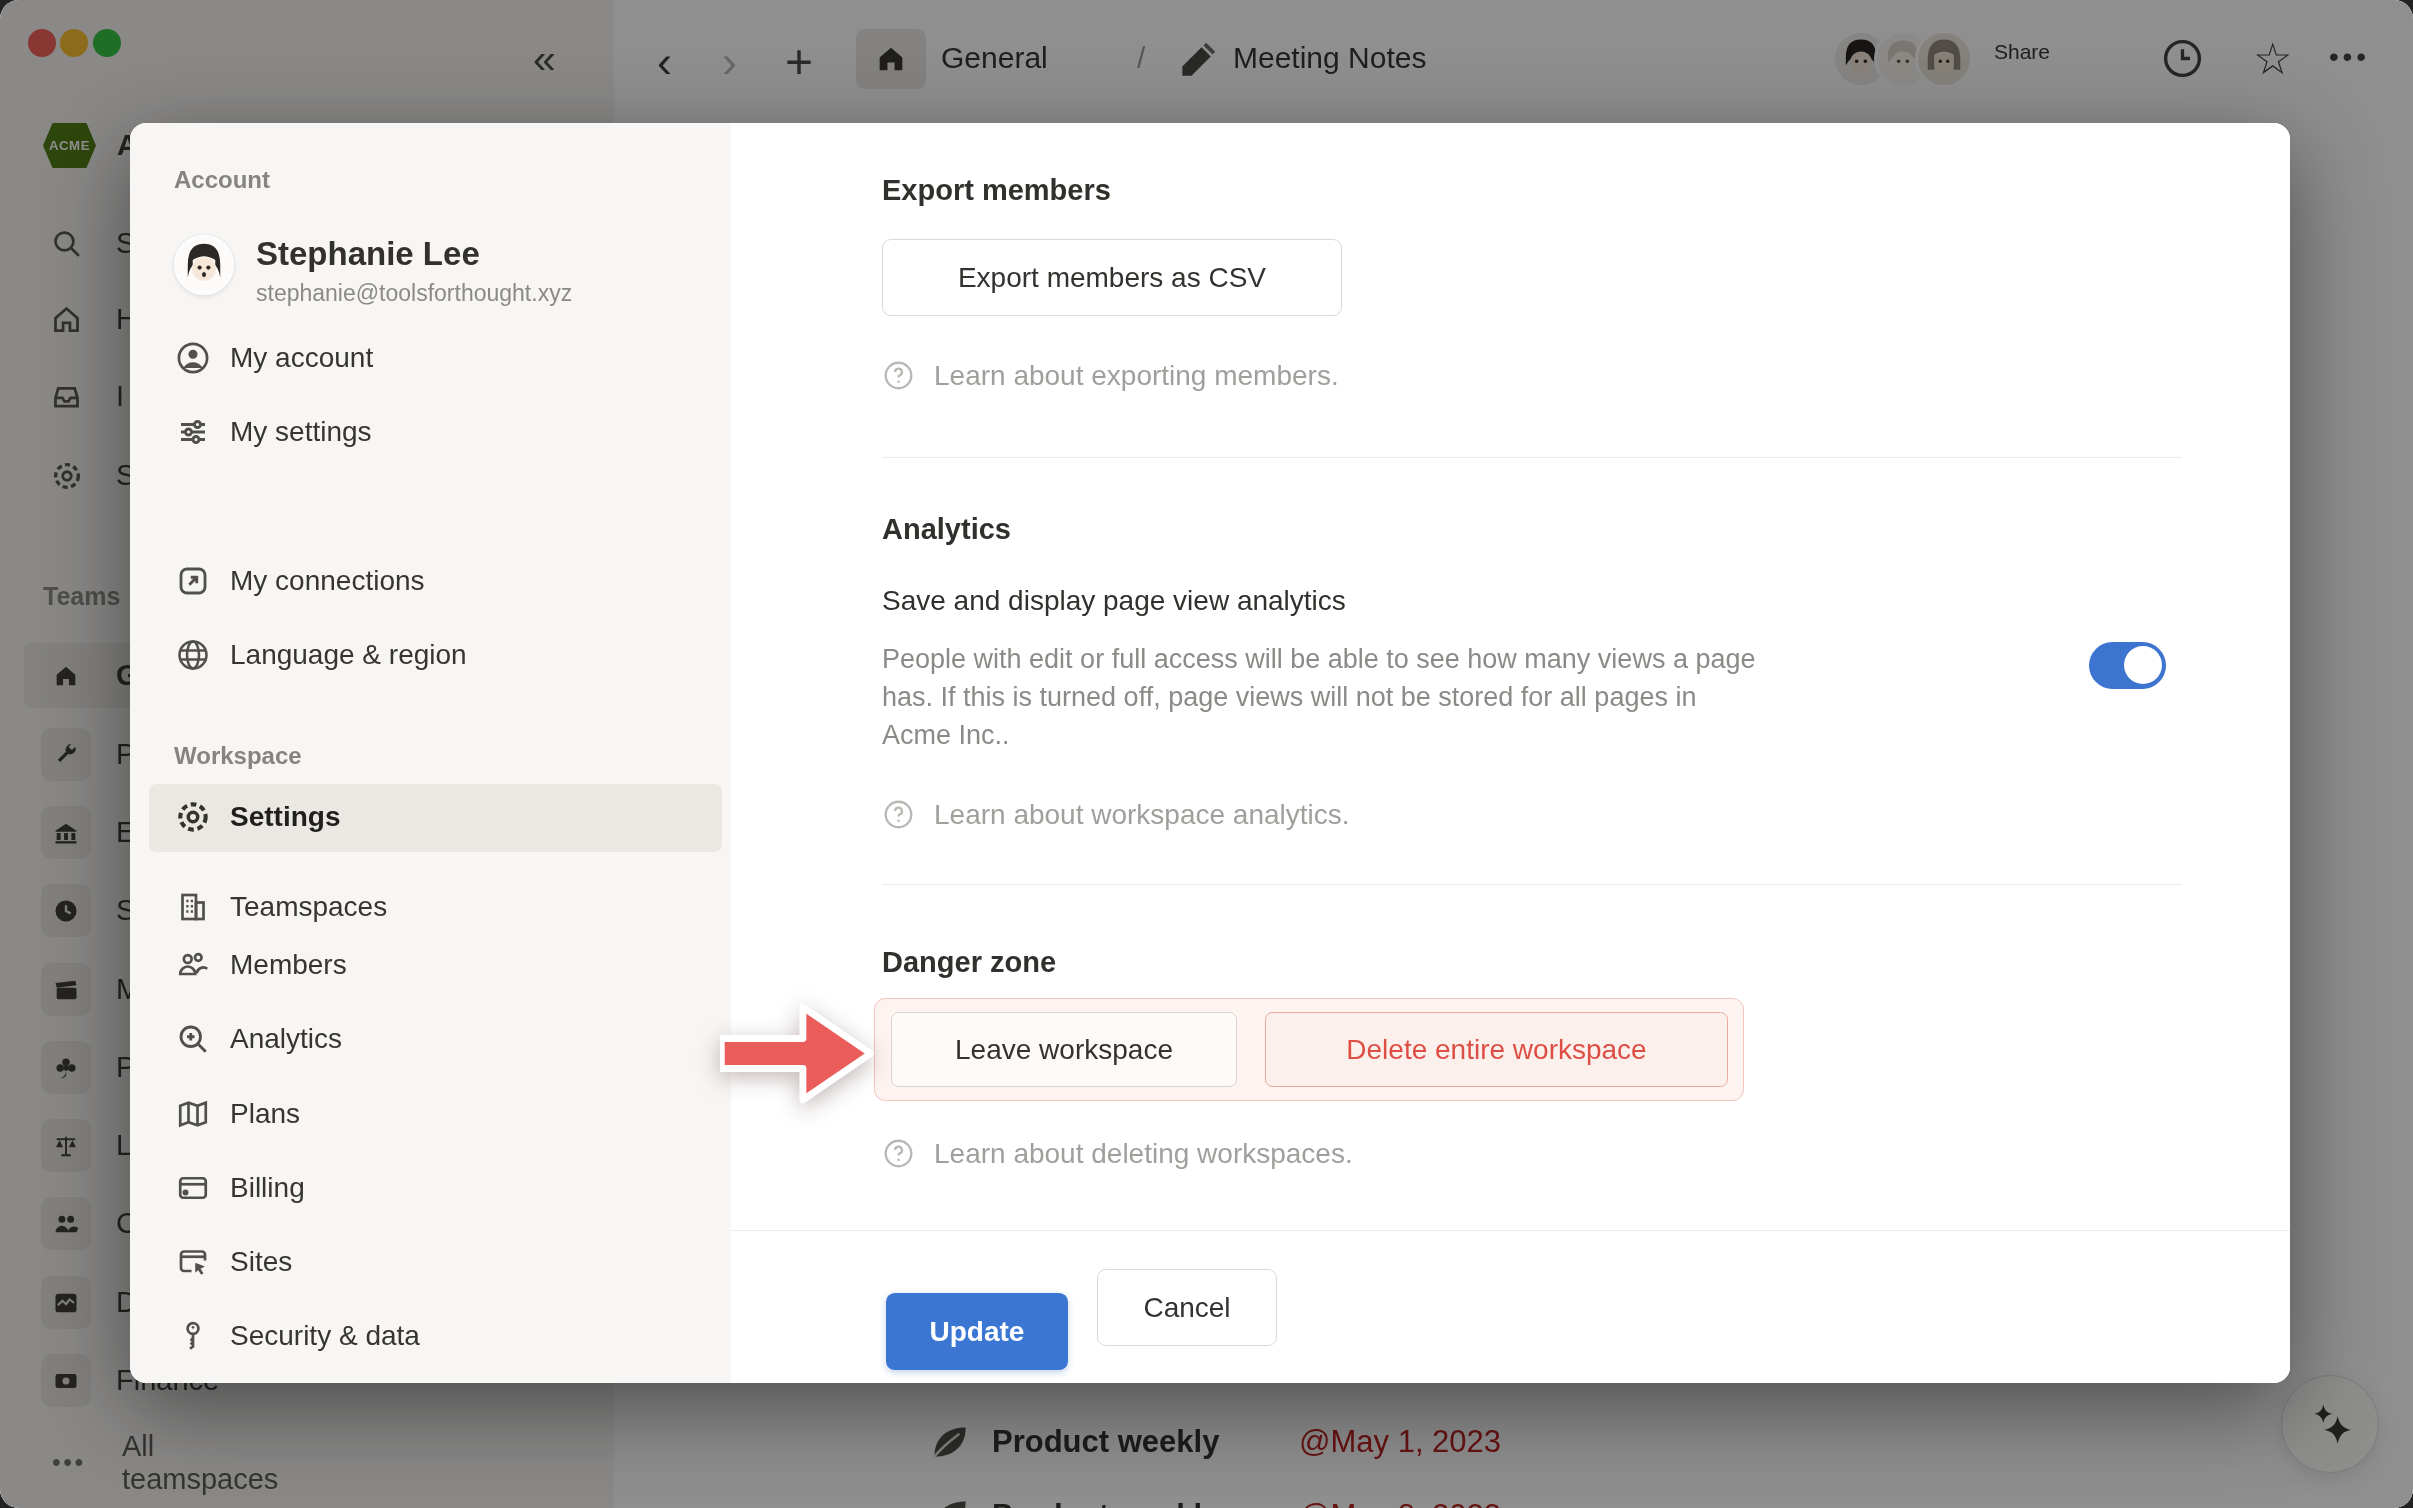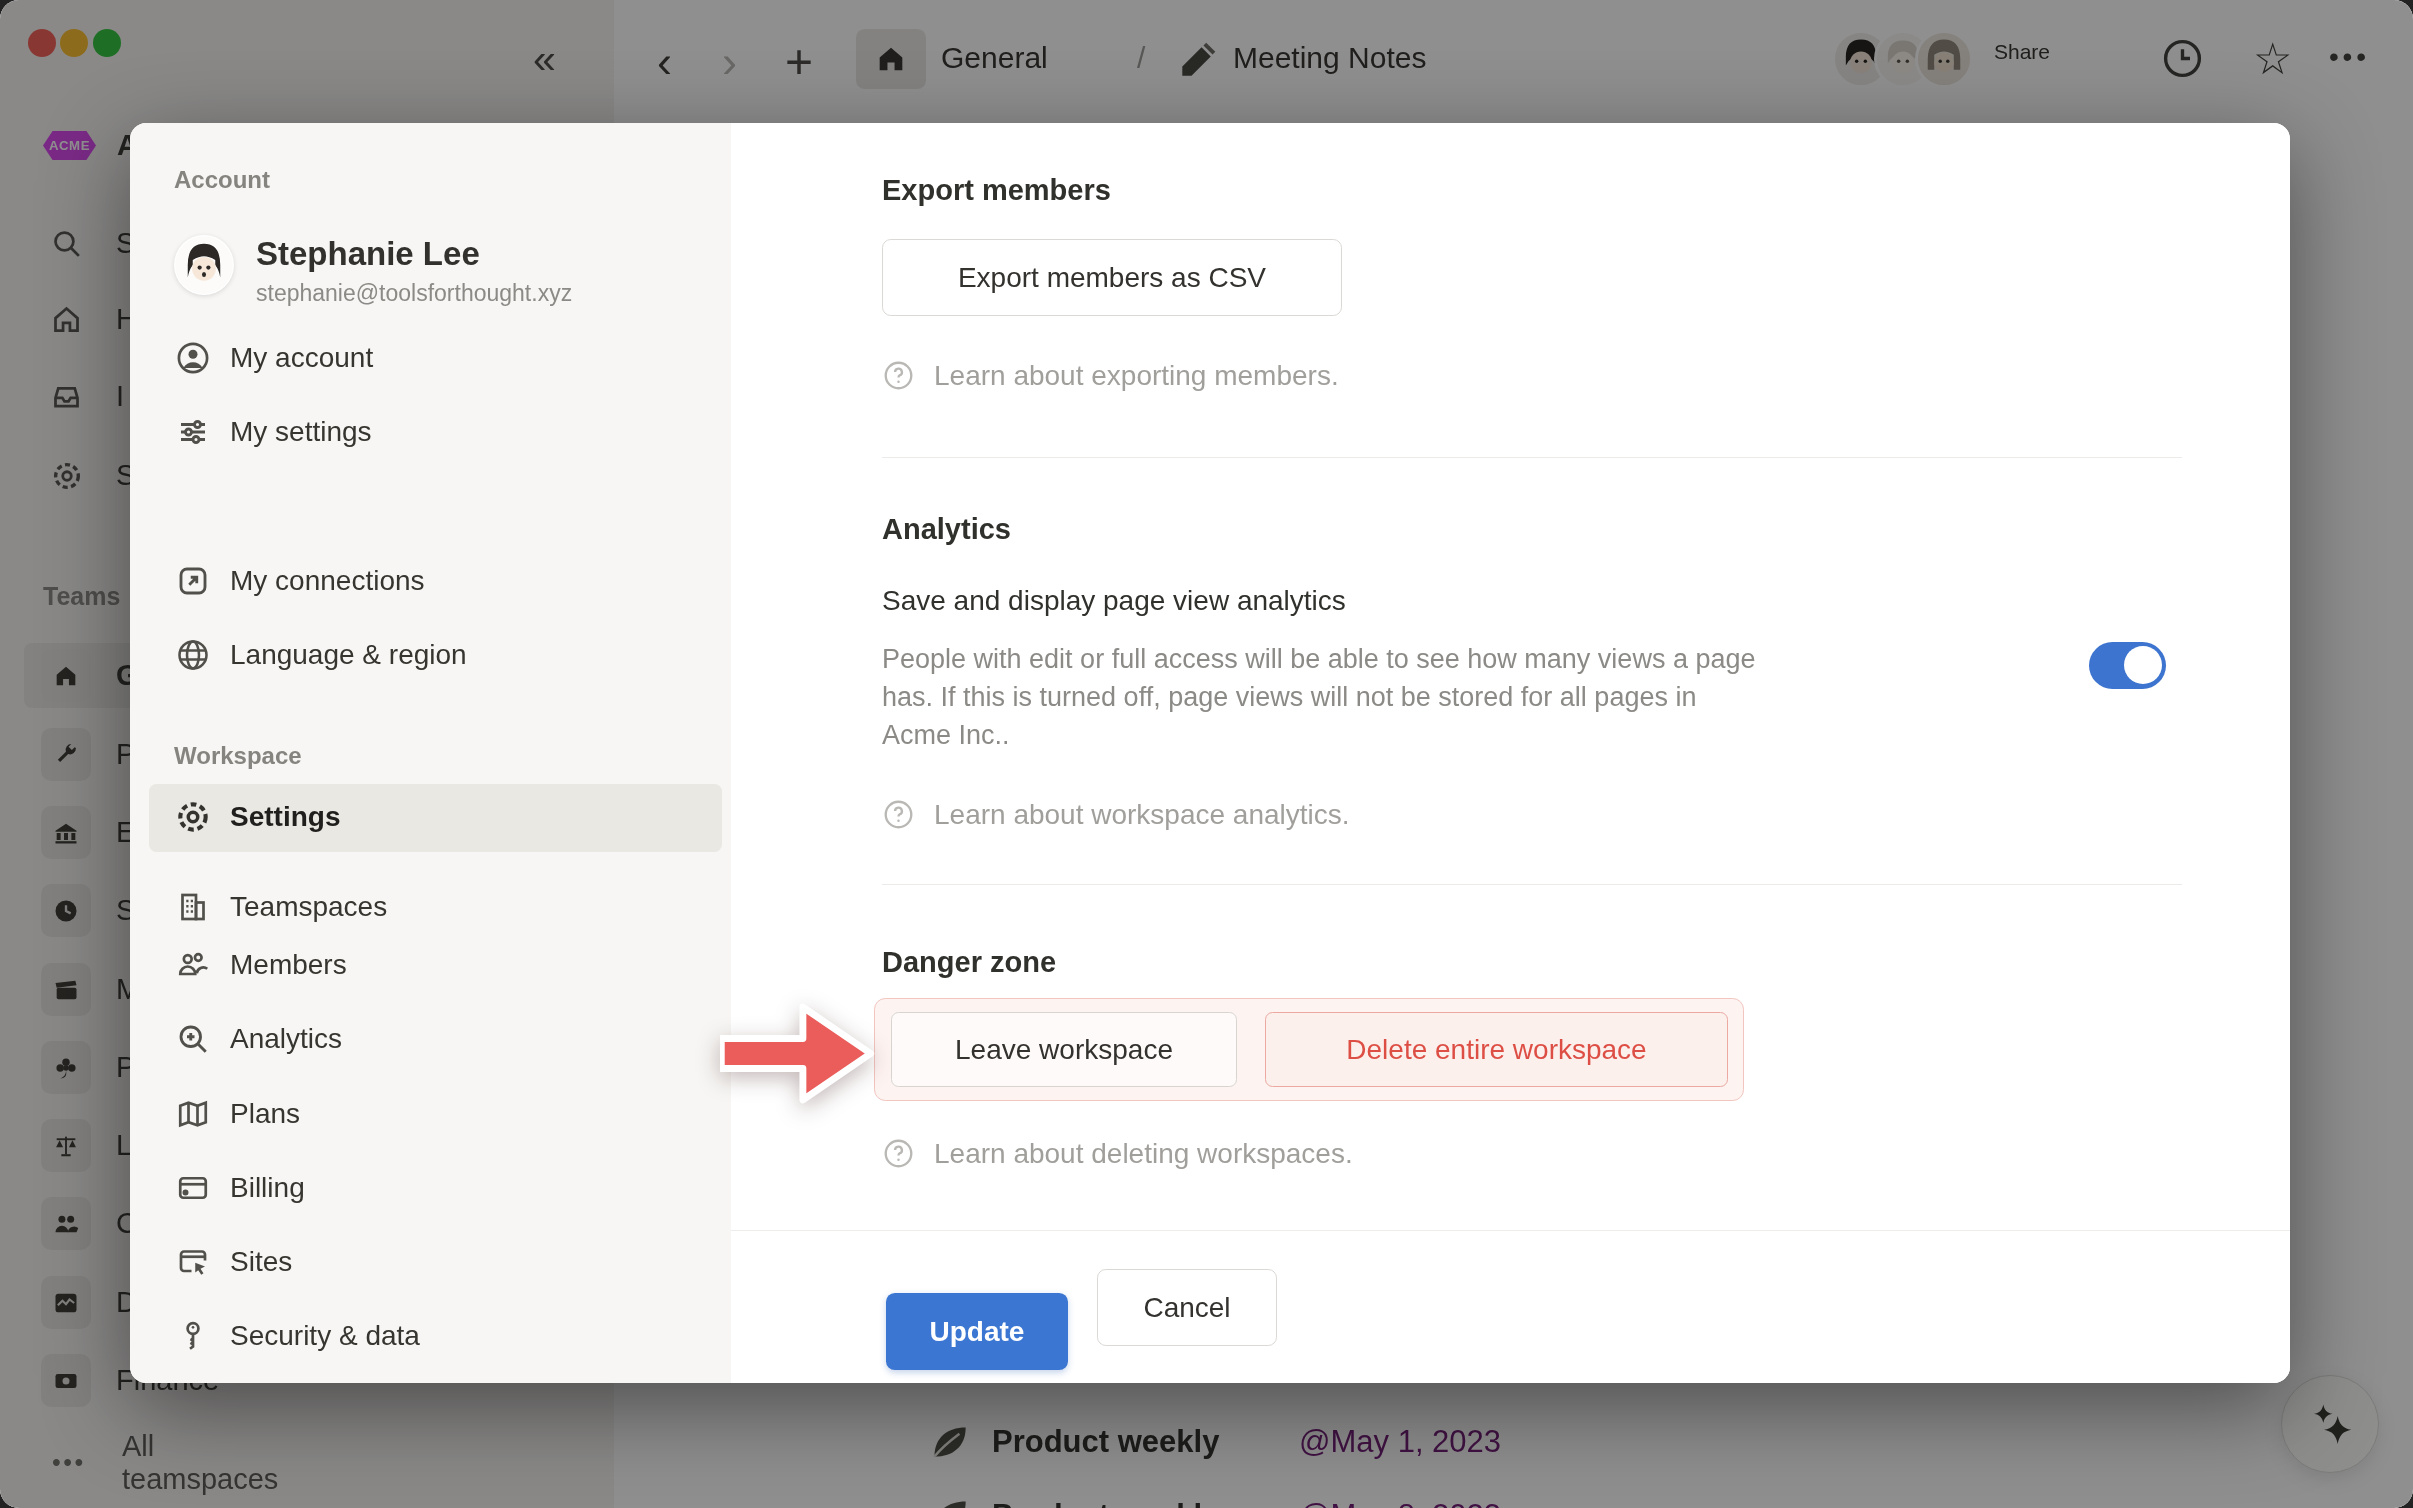--- a/index.html
+++ b/index.html
@@ -13,21 +13,21 @@
   .tl { position:absolute; top:29px; width:28px; height:28px; border-radius:50%; }
   .glyph { color:#4a4945; }
   .chip { width:50px; height:53px; border-radius:10px; background:#e7e6e2; display:flex; align-items:center; justify-content:center; color:#3b3a35; }
   .bgletter { font-size:29px; font-weight:500; color:#3a3935; white-space:nowrap; }
   .bghead { font-size:25px; font-weight:600; color:#8a8985; }
   .navicon { color:#55544f; }
   .bgrow { position:absolute; display:flex; align-items:center; }
   .crumbchip { width:70px; height:60px; border-radius:8.8px; background:#e9e8e5; display:flex; align-items:center; justify-content:center; }
   .crumbtext { font-size:30px; color:#34332f; font-weight:500; }
   .avatar { width:58px; height:58px; border-radius:50%; border:3.1px solid #ffffff; }
-  .mention { color:#701a75; }
+  .mention { color:#b91c1c; }
 
   
   .dim { position:absolute; inset:0; background:rgba(8,8,8,0.455); }
 
   
   .modal { position:absolute; left:130px; top:123px; width:2160px; height:1260px; background:#ffffff; border-radius:16.3px; overflow:hidden; box-shadow:0 25px 88px rgba(0,0,0,0.45); }
   .m-side { position:absolute; left:0; top:0; width:601px; height:100%; background:#f7f6f4; }
   .m-main { position:absolute; left:601px; top:0; width:1559px; height:100%; background:#ffffff; }
   .mshead { position:absolute; left:44px; font-size:24px; font-weight:600; color:#85847f; }
   .mrow { position:absolute; left:25px; width:553px; height:68px; display:flex; align-items:center; }
@@ -59,21 +59,21 @@
 
 <div class="screen">
 
   <div class="bg-sidebar">
     <span class="tl" style="left:28px;background:#f35f57"></span>
     <span class="tl" style="left:60px;background:#fbbd2e"></span>
     <span class="tl" style="left:93px;background:#32c23e"></span>
     <div class="abs glyph" style="left:533px;top:36px;font-size:41px">«</div>
 
     <div class="bgrow" style="left:43px;top:126px;height:39px">
-      <div style="width:53px;height:29px;background:#d946ef;color:#fff;display:flex;align-items:center;justify-content:center;clip-path:polygon(18% 0,82% 0,100% 50%,82% 100%,18% 100%,0 50%);font-size:13.2px;font-weight:700;letter-spacing:0.6px">ACME</div>
+      <div style="width:53px;height:45px;background:#4d7c0f;color:#fff;display:flex;align-items:center;justify-content:center;clip-path:polygon(18% 0,82% 0,100% 50%,82% 100%,18% 100%,0 50%);font-size:13.2px;font-weight:700;letter-spacing:0.6px">ACME</div>
       <div class="bgletter abs" style="left:74px;font-weight:700">A</div>
     </div>
 
     <div class="bgrow" style="left:50px;top:226px;height:35px">
       <svg class="navicon" width="33" height="33" viewBox="0 0 24 24" fill="none" stroke="currentColor" stroke-width="2">
           <circle cx="10.5" cy="10.5" r="6.5"></circle>
           <path d="M15.5 15.5 L21 21"></path>
         </svg>
       <span class="bgletter abs" style="left:66px">S</span>
     </div>

